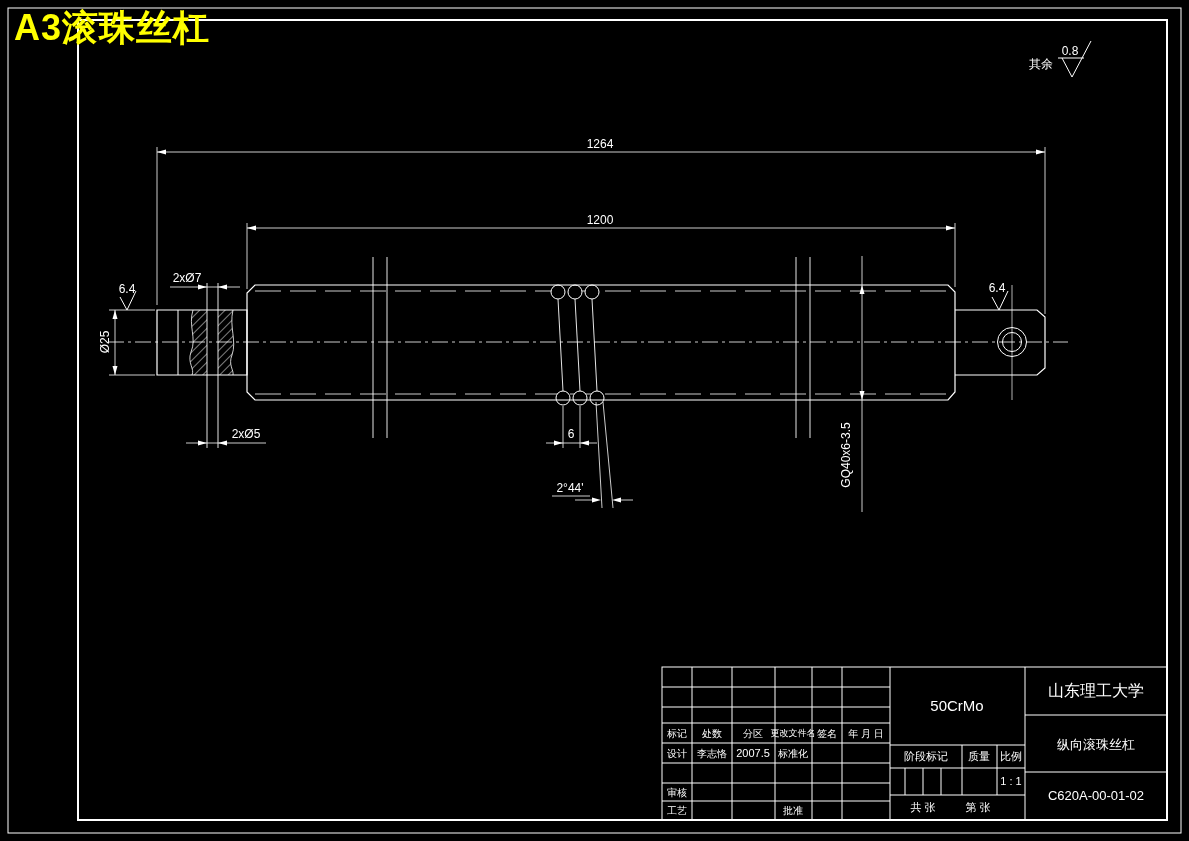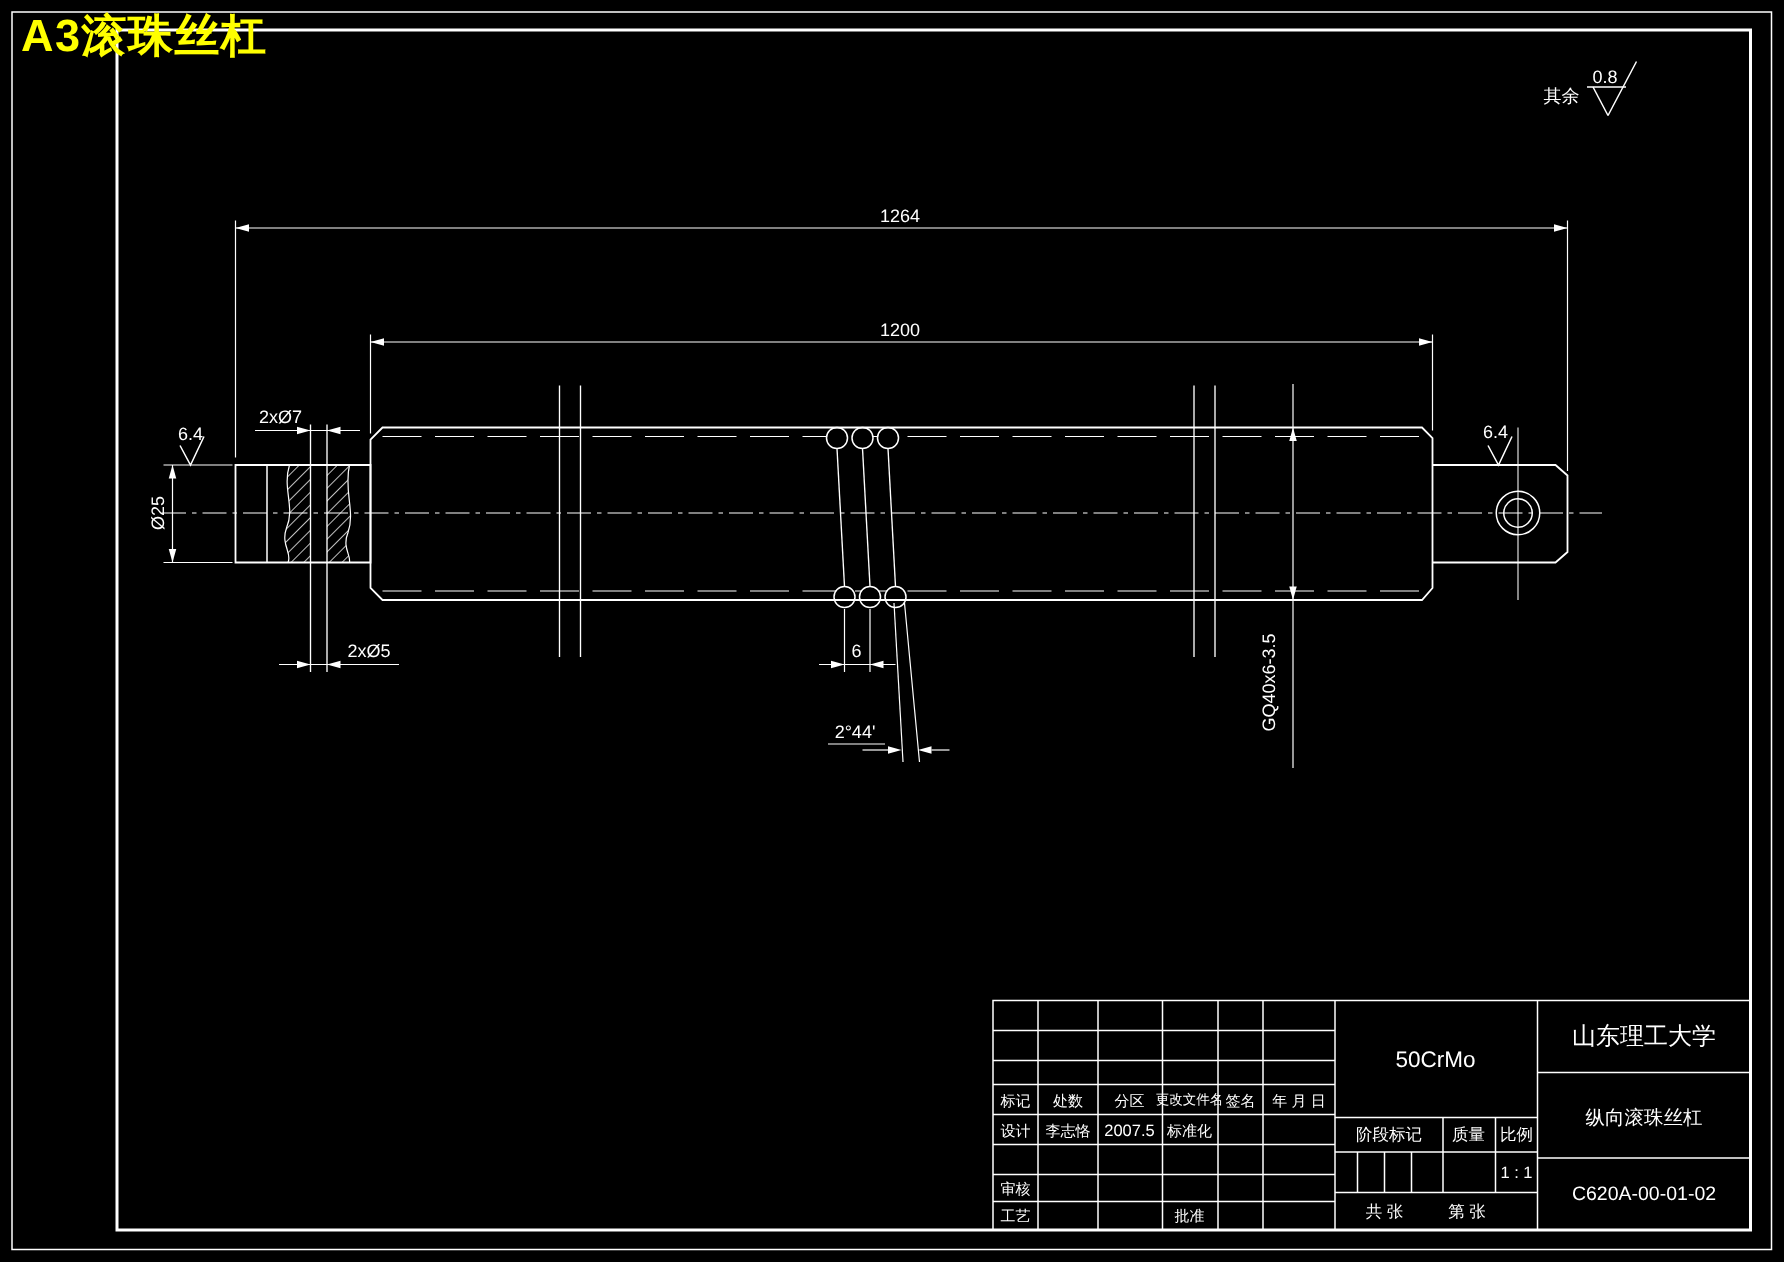--- a/index.html
+++ b/index.html
@@ -1,19 +1,19 @@
 <!DOCTYPE html>
 <html><head>
 <meta charset="utf-8">
 <style>
   html,body{margin:0;padding:0;background:#000;}
   .stage{position:relative;width:1189px;height:841px;background:#000;overflow:hidden;
          font-family:"Liberation Sans",sans-serif;}
   .drawing-title{position:absolute;left:14px;top:4px;color:#ffff00;font-weight:bold;
-         font-size:30px;letter-spacing:1px;font-family:"Liberation Sans",sans-serif;white-space:nowrap;}
+         font-size:36px;letter-spacing:1px;font-family:"Liberation Sans",sans-serif;white-space:nowrap;}
   svg text{fill:#ffffff;font-family:"Liberation Sans",sans-serif;}
   .dim{font-size:12px;}
   .tb{font-size:10px;}
   .tb9{font-size:9px;}
   .tb11{font-size:11px;}
   .tb13{font-size:13px;}
   .tb15{font-size:15px;}
   .tb16{font-size:16px;}
 </style>
 </head>

